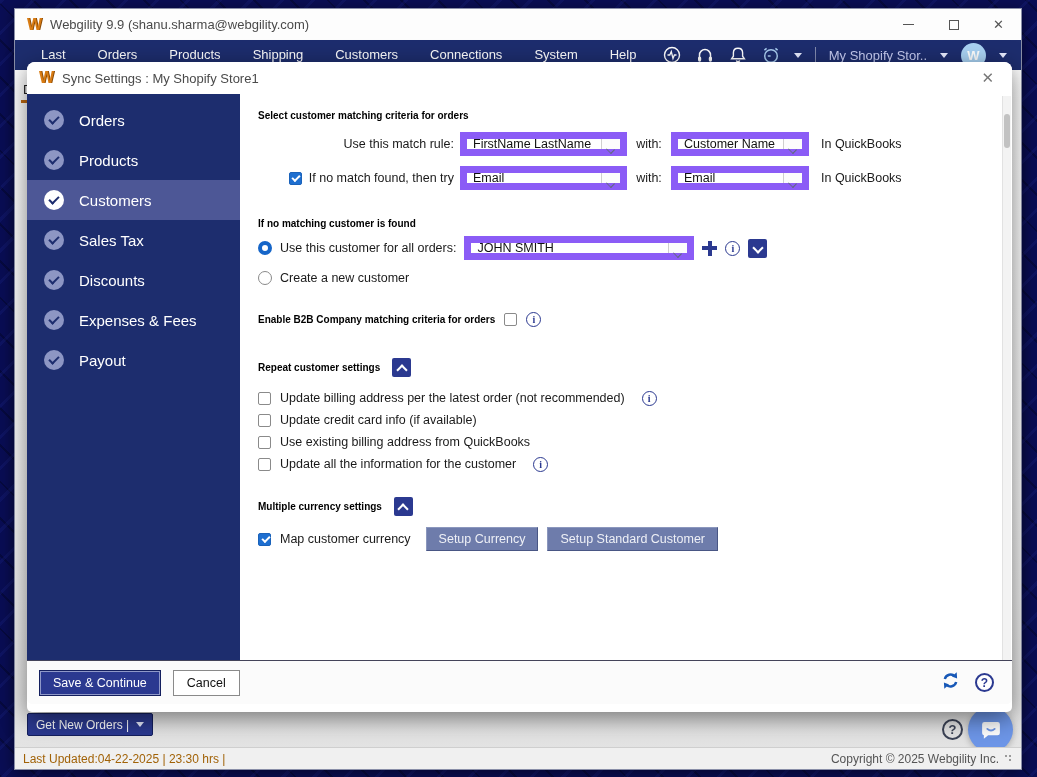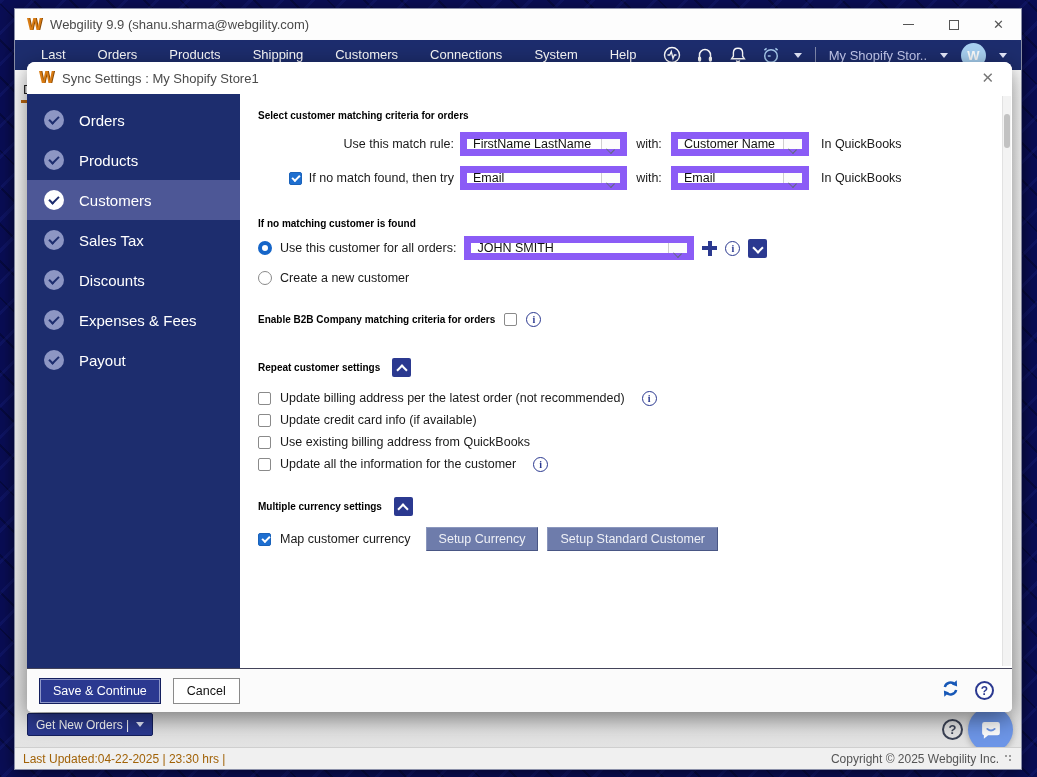--- a/index.html
+++ b/index.html
@@ -131,21 +131,21 @@
   .h4 { margin-top:31px; display:flex; align-items:center; gap:12px; }
   .cb-rows { margin-top:13px; }
   .cb-row { display:flex; align-items:center; gap:9px; height:16px; margin-bottom:6px; }
   .cb-row .info-icon { margin-left:8px; }
   .h5 { margin-top:25px; display:flex; align-items:center; gap:12px; }
   .cur-row { margin-top:11px; display:flex; align-items:center; gap:9px; height:24px; }
   .slate-btn { height:24px; padding:0 12px; background:#6e7cab; color:#eef0f6; font-size:12.5px;
                border:1px solid #8b97bd; border-bottom-color:#495684; border-right-color:#495684; }
   .slate-btn.first { margin-left:6px; }
 
-  .dialog-footer { position:absolute; left:0; right:0; bottom:0; height:44px; background:#fbfbfb;
+  .dialog-footer { position:absolute; left:0; right:0; bottom:8px; height:44px; background:#fbfbfb;
                    border-top:1px solid #44445a; border-radius:0 0 5px 5px; display:flex;
                    align-items:center; padding:0 12px; gap:12px; }
   .save-btn { height:26px; padding:0 13px; background:#2b3990; color:#fff; font-size:12.5px;
               border:1px solid #141f5e; outline:1px solid #8f98c8; outline-offset:-2px; }
   .cancel-btn { height:26px; padding:0 13px; background:#fff; color:#111; font-size:12.5px;
                 border:1px solid #8a8a8a; }
   .footer-icons { margin-left:auto; display:flex; align-items:center; gap:14px; padding-right:6px; }
   .help-circle { width:19px; height:19px; border-radius:50%; border:2px solid #2b3990; color:#2b3990;
                  font-weight:bold; font-size:12px; display:flex; align-items:center; justify-content:center;
                  background:#fff; }

